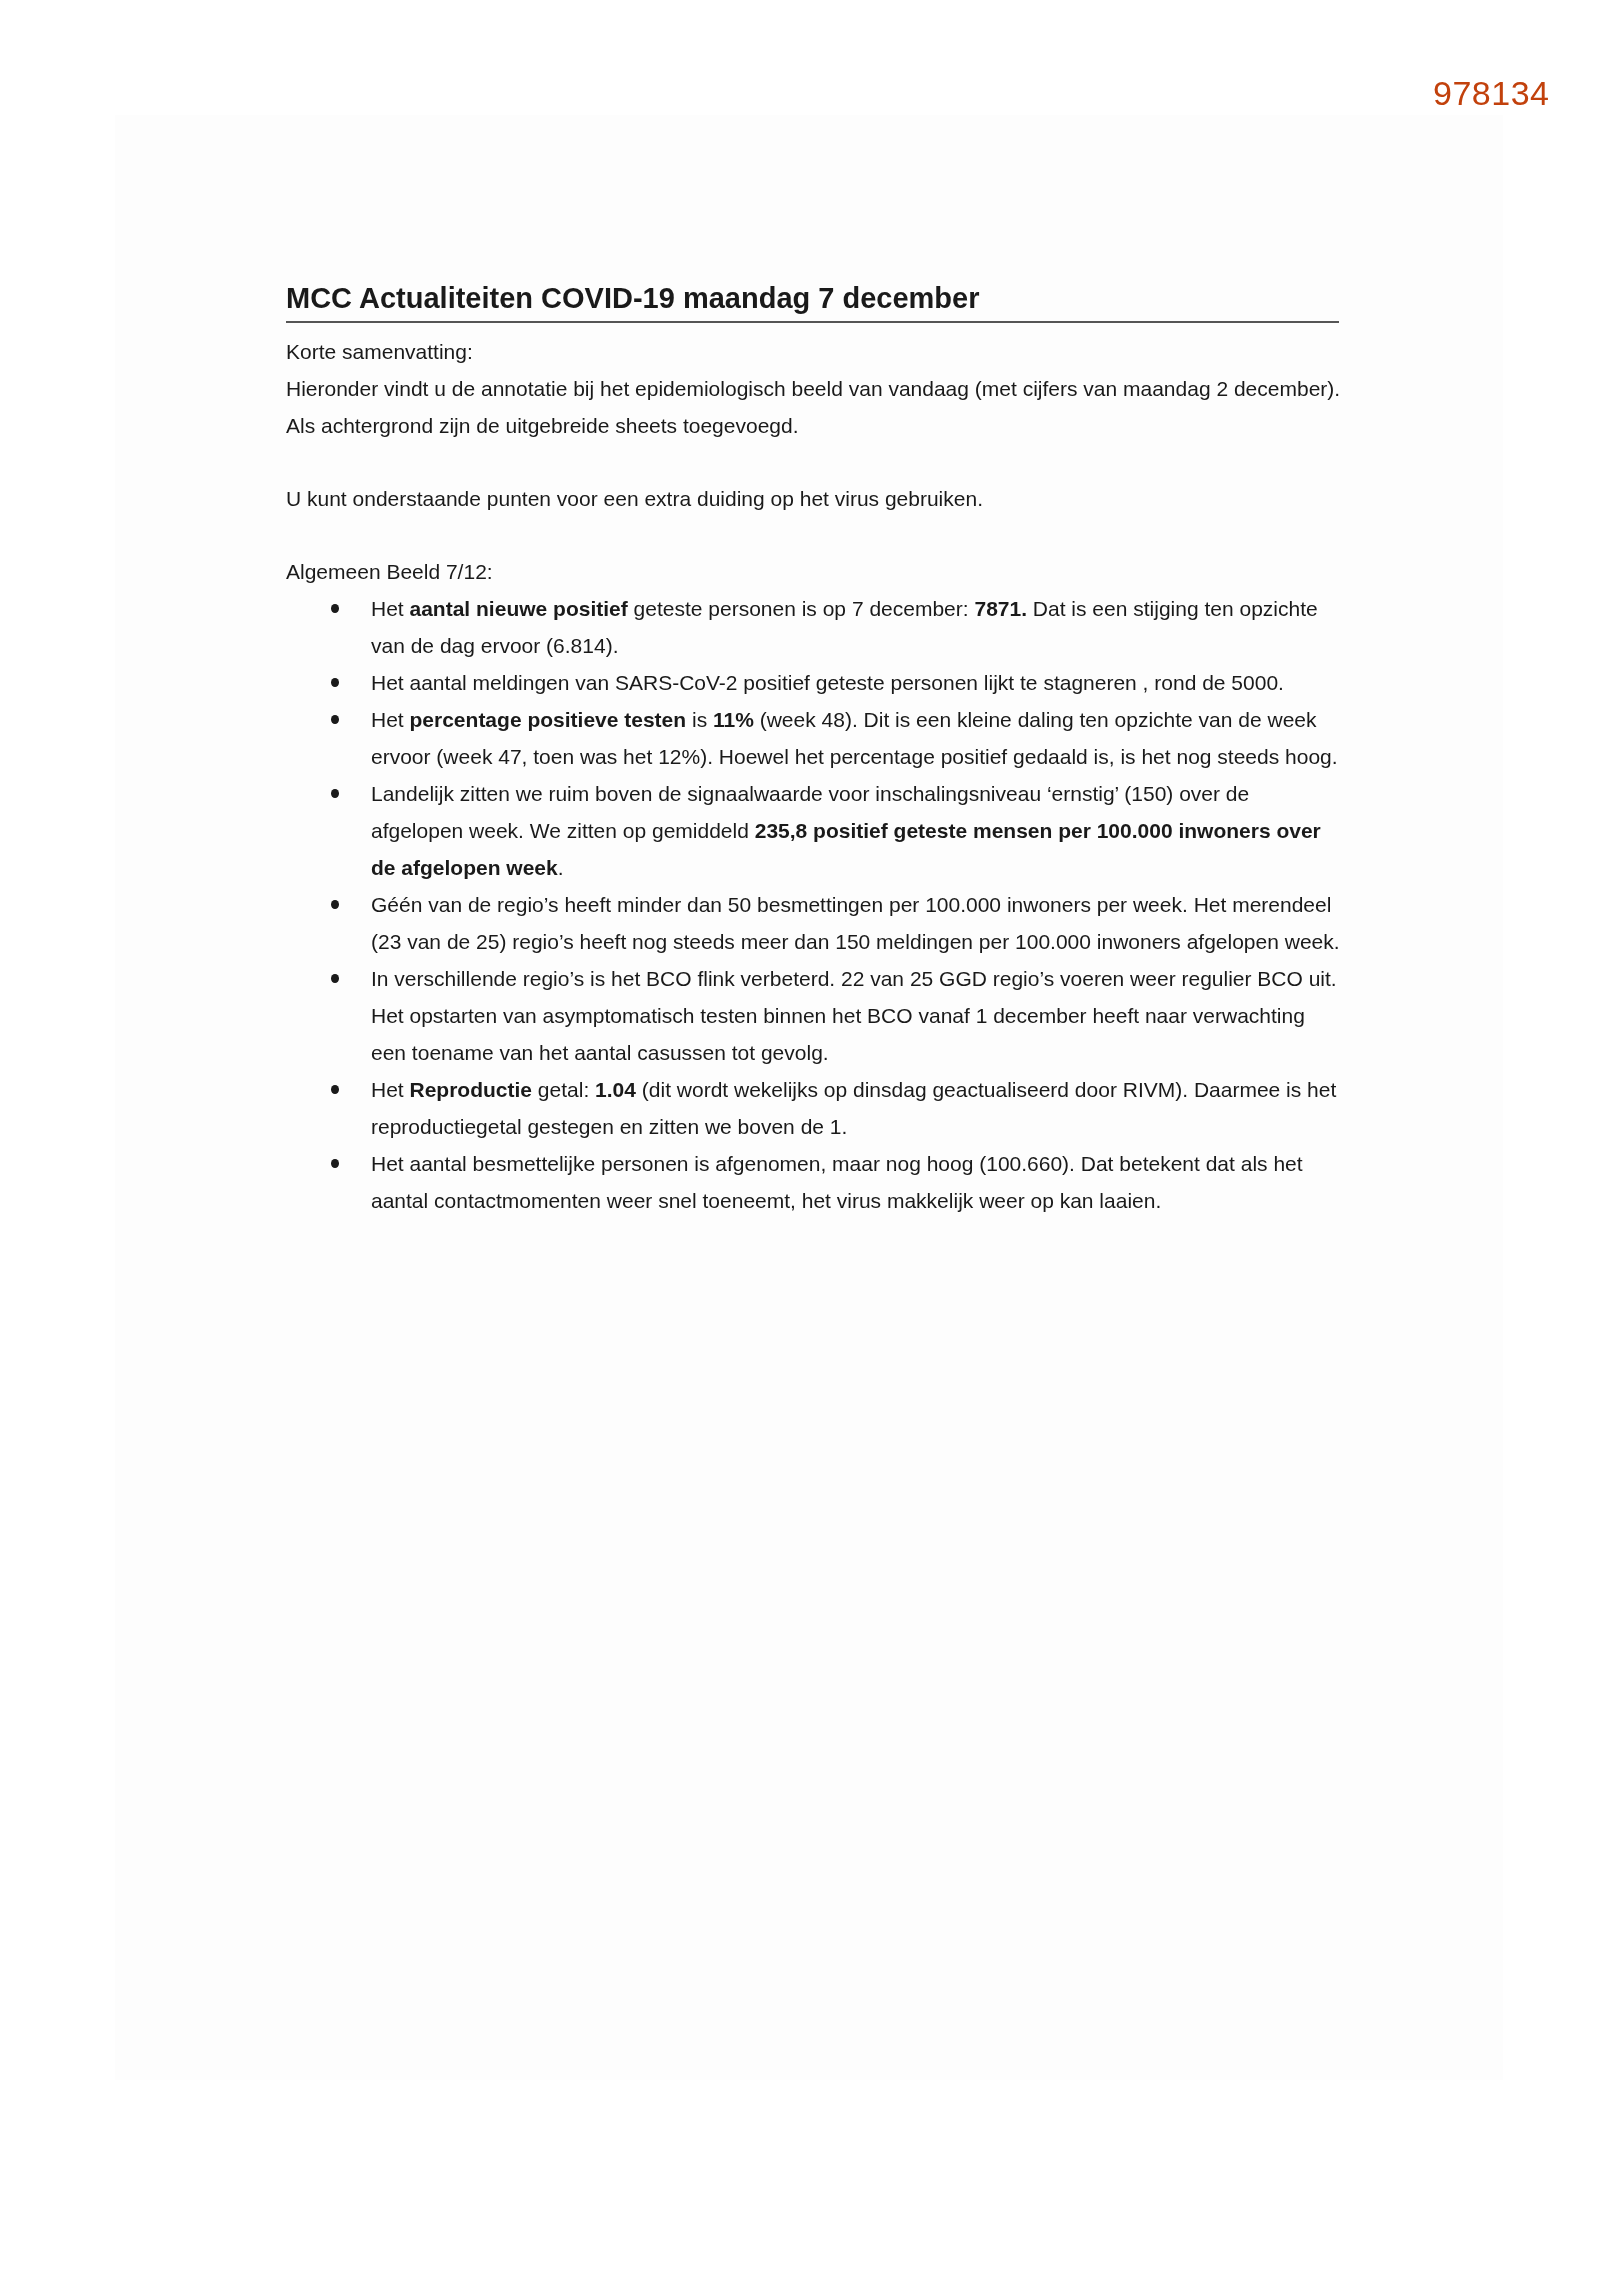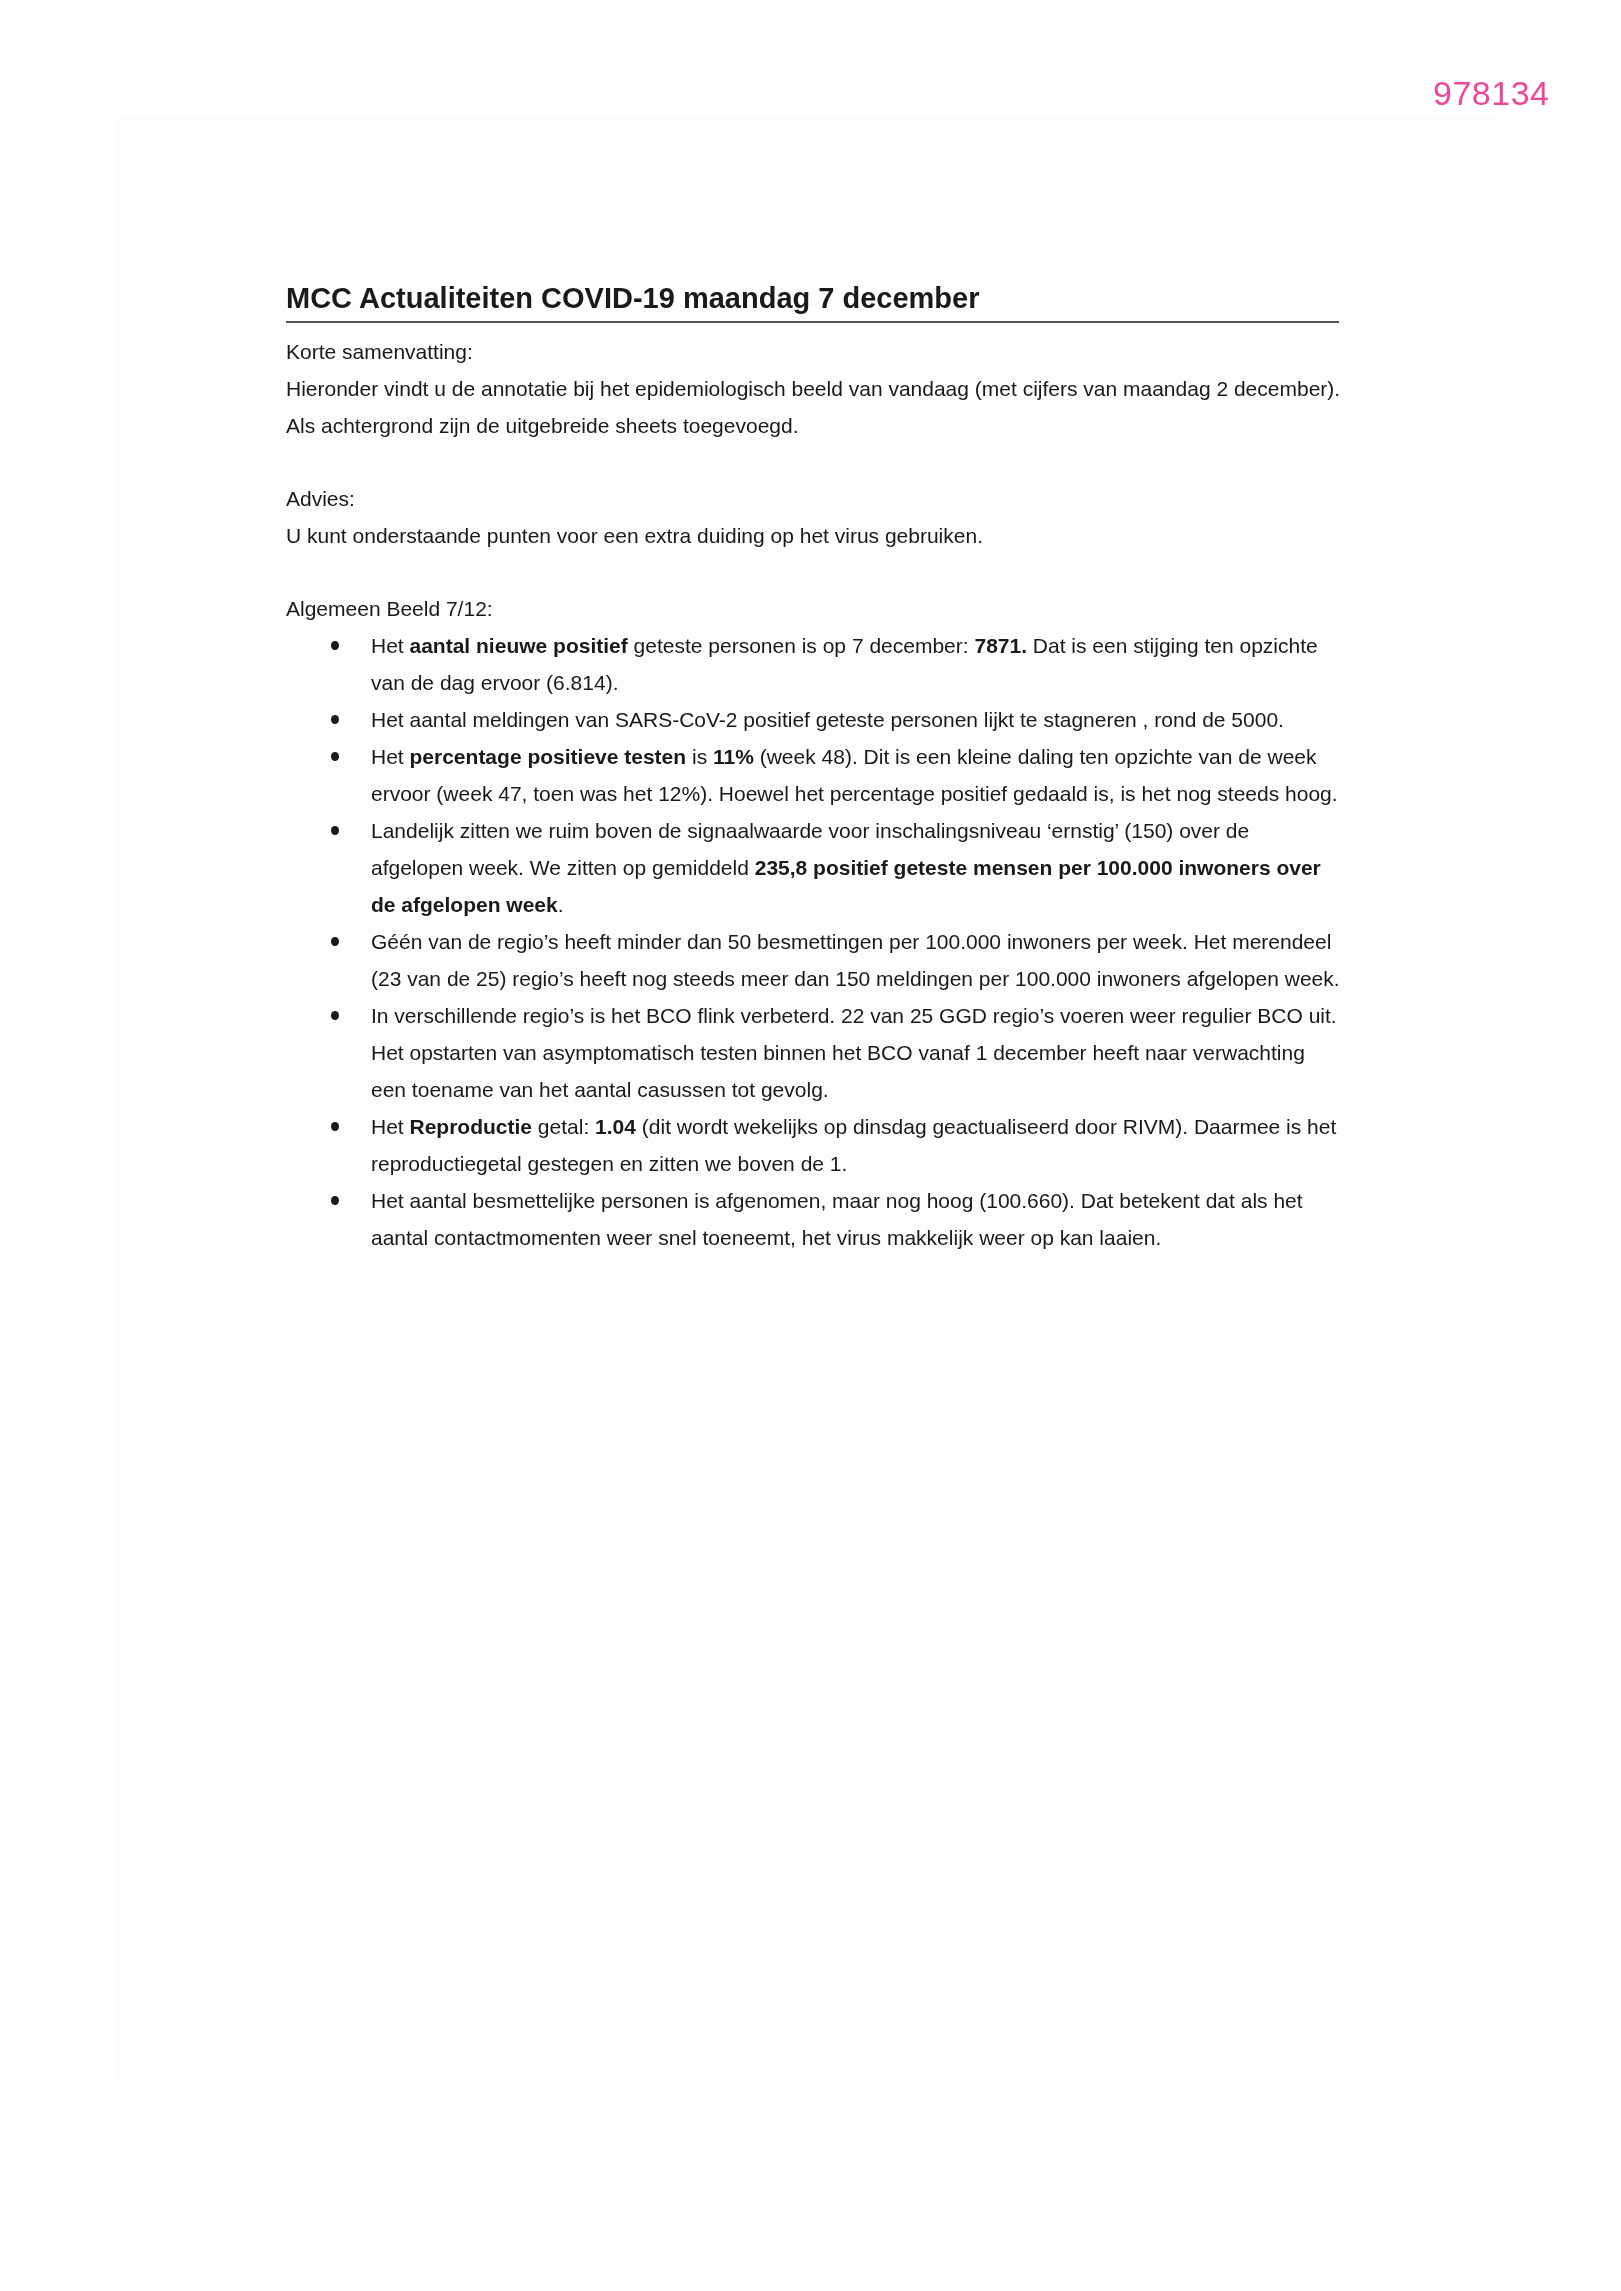--- a/index.html
+++ b/index.html
@@ -14,21 +14,21 @@
       overflow: hidden;
       font-family: "Liberation Sans", "DejaVu Sans", sans-serif;
       color: #1a1a1a;
     }
     .doc-id {
       position: absolute;
       top: 74px;
       left: 1433px;
       font-family: "Liberation Sans", sans-serif;
       font-size: 34px;
-      color: #ec4899;
+      color: #c2410c;
       letter-spacing: 0.5px;
     }
     .page-area {
       position: absolute;
       left: 115px;
       top: 115px;
       width: 1388px;
       height: 1965px;
       background: #fdfdfd;
     }
@@ -92,21 +92,20 @@
   <div class="gap-small"></div>
 
   <section>
     <p class="section-heading">Korte samenvatting:</p>
     <p class="para">Hieronder vindt u de annotatie bij het epidemiologisch beeld van vandaag (met cijfers van maandag 2 december). Als achtergrond zijn de uitgebreide sheets toegevoegd.</p>
   </section>
 
   <div class="gap-large"></div>
 
   <section>
-    <p class="section-heading">Advies:</p>
     <p class="para">U kunt onderstaande punten voor een extra duiding op het virus gebruiken.</p>
   </section>
 
   <div class="gap-large"></div>
 
   <section>
     <p class="section-heading">Algemeen Beeld 7/12:</p>
     <ul class="bullets" id="bullet-list">
         <li><span class="bullet-dot"></span><span>Het </span><b>aantal nieuwe positief</b><span> geteste personen is op 7 december: </span><b>7871.</b><span> Dat is een stijging ten opzichte van de dag ervoor (6.814).</span></li>
         <li><span class="bullet-dot"></span><span>Het aantal meldingen van SARS-CoV-2 positief geteste personen lijkt te stagneren , rond de 5000.</span></li>

